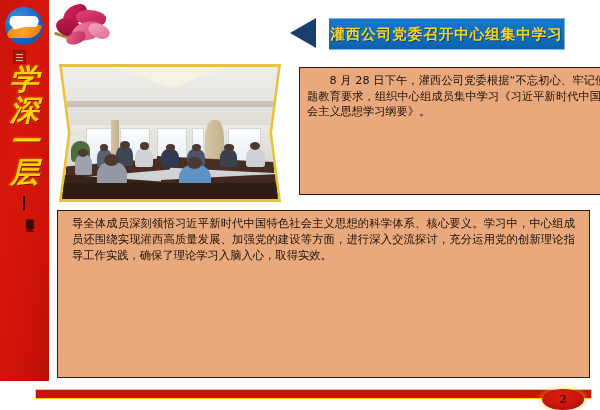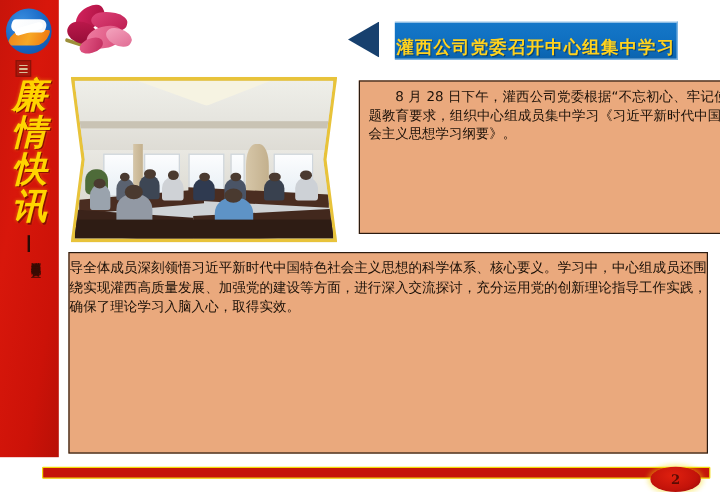--- a/index.html
+++ b/index.html
@@ -122,21 +122,21 @@
   }
   .tb-arrow{
     position:absolute;left:0;top:0;width:26px;height:30px;
     background:#17406e;
     clip-path:polygon(0% 50%,100% 0%,100% 100%);
   }
   .tb-body{
     position:absolute;left:39px;top:0;right:0;height:30px;
     background:linear-gradient(180deg,#1577c8 0%,#0f6fc0 55%,#0b63ae 100%);
     border:1px solid #7eb4e0;border-left:none;
-    display:flex;align-items:flex-end;justify-content:center;
+    display:flex;align-items:center;justify-content:center;
   }
   .tb-text{
     color:#ffd21e;font-size:14.5px;font-weight:bold;letter-spacing:1px;
     font-family:"DejaVu Sans","Liberation Sans",sans-serif;
     text-shadow:1px 1px 0 rgba(0,0,0,.35);
     white-space:nowrap;
   }
 
   
   .box{
@@ -147,21 +147,21 @@
     padding:5px 7px 4px 7px;
     color:#1a1008;
     font-size:11.3px;line-height:15.4px;
     text-align:justify;text-justify:inter-ideograph;
     font-family:"DejaVu Sans","Liberation Sans",sans-serif;
   }
   .box p{margin:0;text-indent:2em;}
   #intro-box{left:299px;top:67px;width:344px;height:128px;}
   #intro-box .inner{font-size:11.2px;line-height:15.6px;}
   #body-box{left:57px;top:210px;width:533px;height:168px;}
-  #body-box .inner{font-size:11.3px;line-height:15.8px;padding:5px 0;}
+  #body-box .inner{font-size:11.3px;line-height:15.8px;padding:5px 14px;}
 
   
   .bottom-bar{
     position:absolute;left:35px;top:389px;width:555px;height:8px;
     background:#c5150a;border:1px solid #f3d90a;border-radius:1px;
   }
   .page-badge{
     position:absolute;left:542px;top:389px;width:42px;height:21px;
     border-radius:50%;
     background:radial-gradient(ellipse at 45% 35%,#e0200f 0%,#c3130a 60%,#8e0a05 100%);
@@ -176,21 +176,21 @@
 
 <div class="page">
 
   <div class="side-banner">
     <div class="side-logo">
       <div class="swoosh2"></div>
       <div class="swoosh1"></div>
       <div class="swoosh3"></div>
     </div>
     <div class="side-seal"></div>
-    <div class="side-title">廉情快讯</div>
+    <div class="side-title">学深一层</div>
     <div class="side-rule"></div>
     <div class="side-sub">灌西投资公司纪委宣</div>
   </div>
 
   <div class="flower">
     <div class="stem"></div>
     <div class="petal p1"></div>
     <div class="petal p3"></div>
     <div class="petal p2"></div>
     <div class="petal p4"></div>

